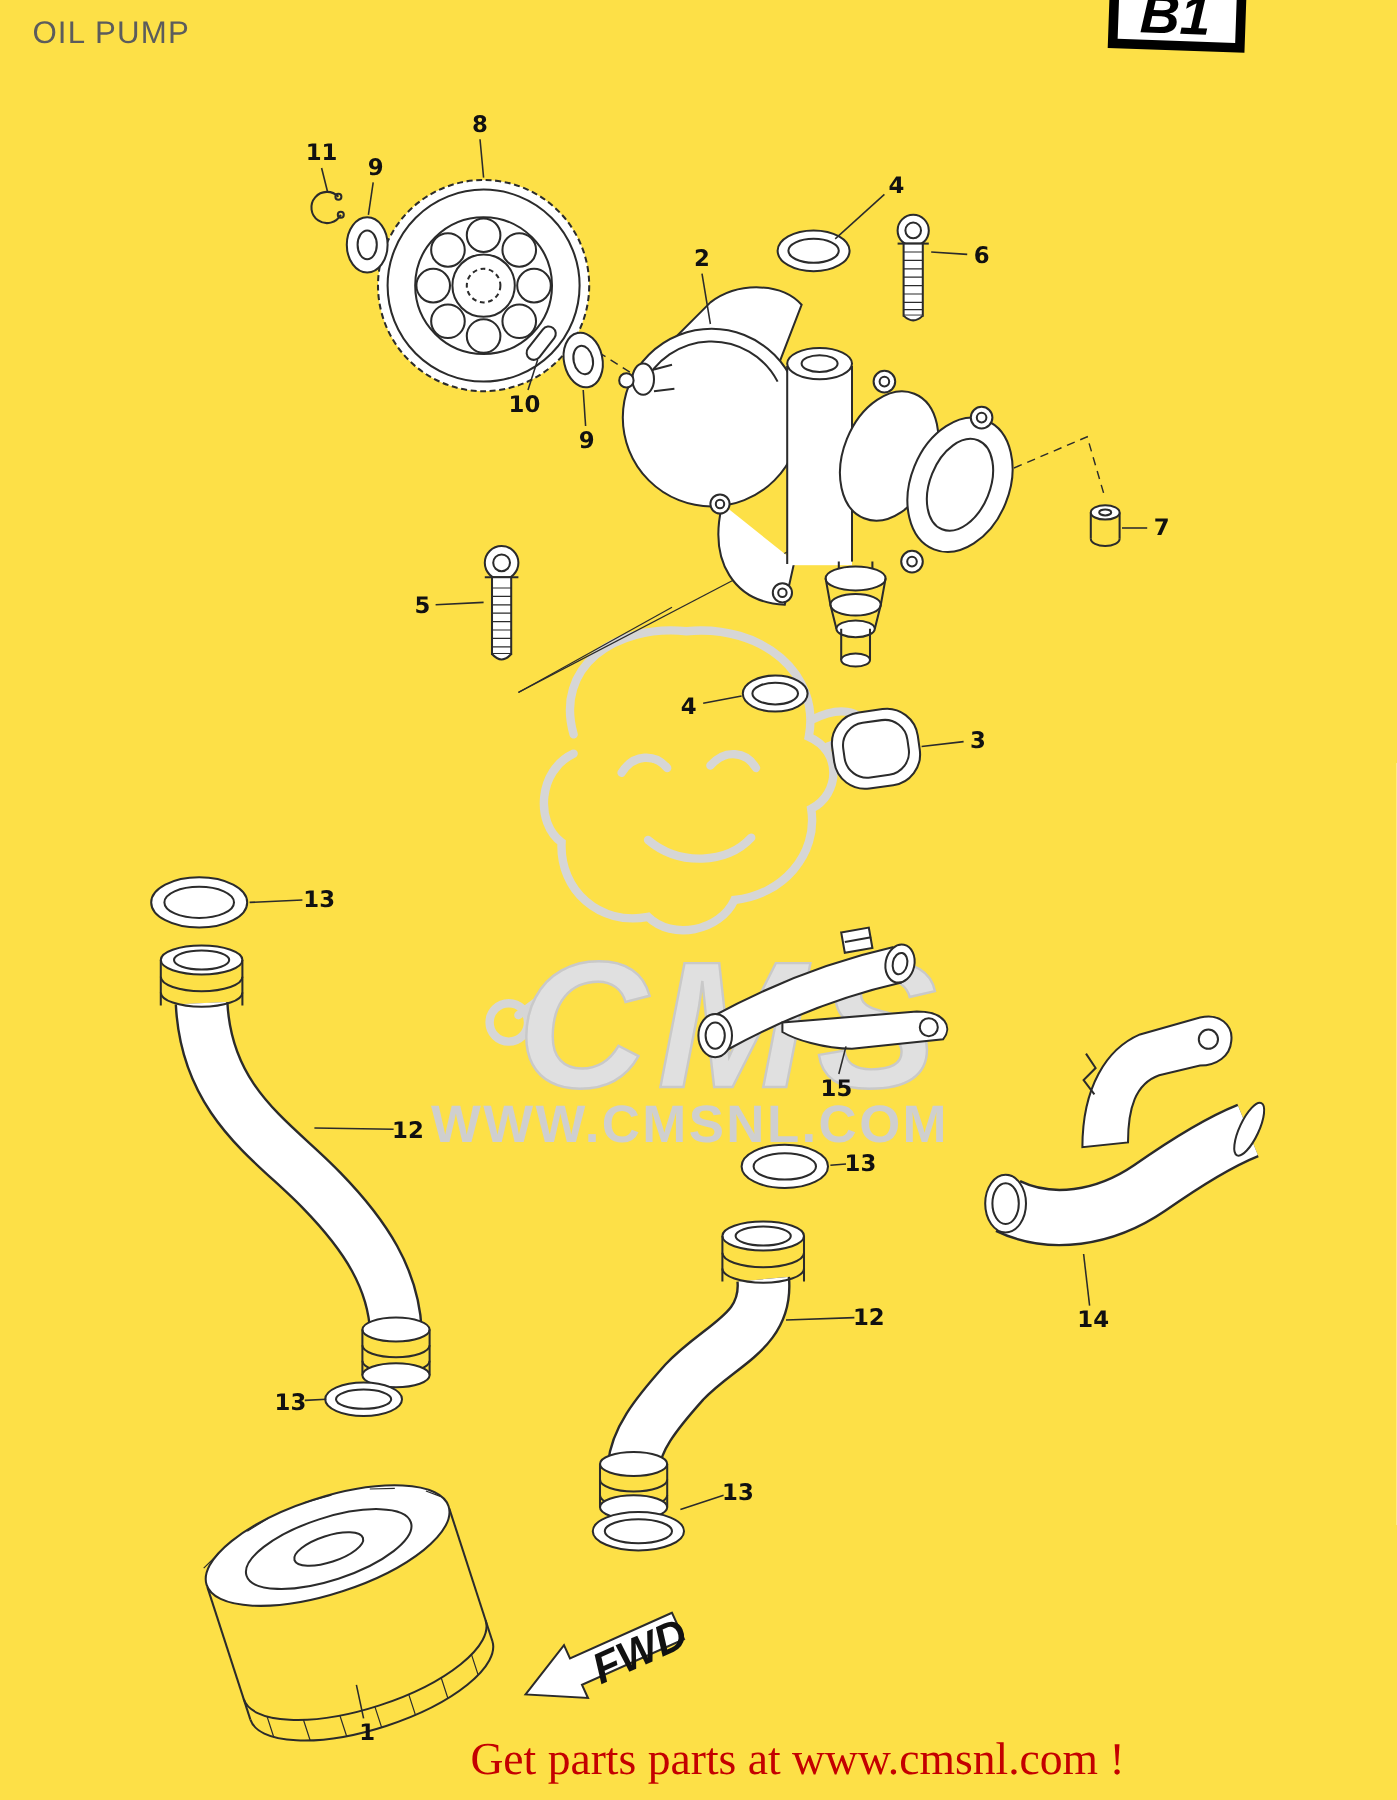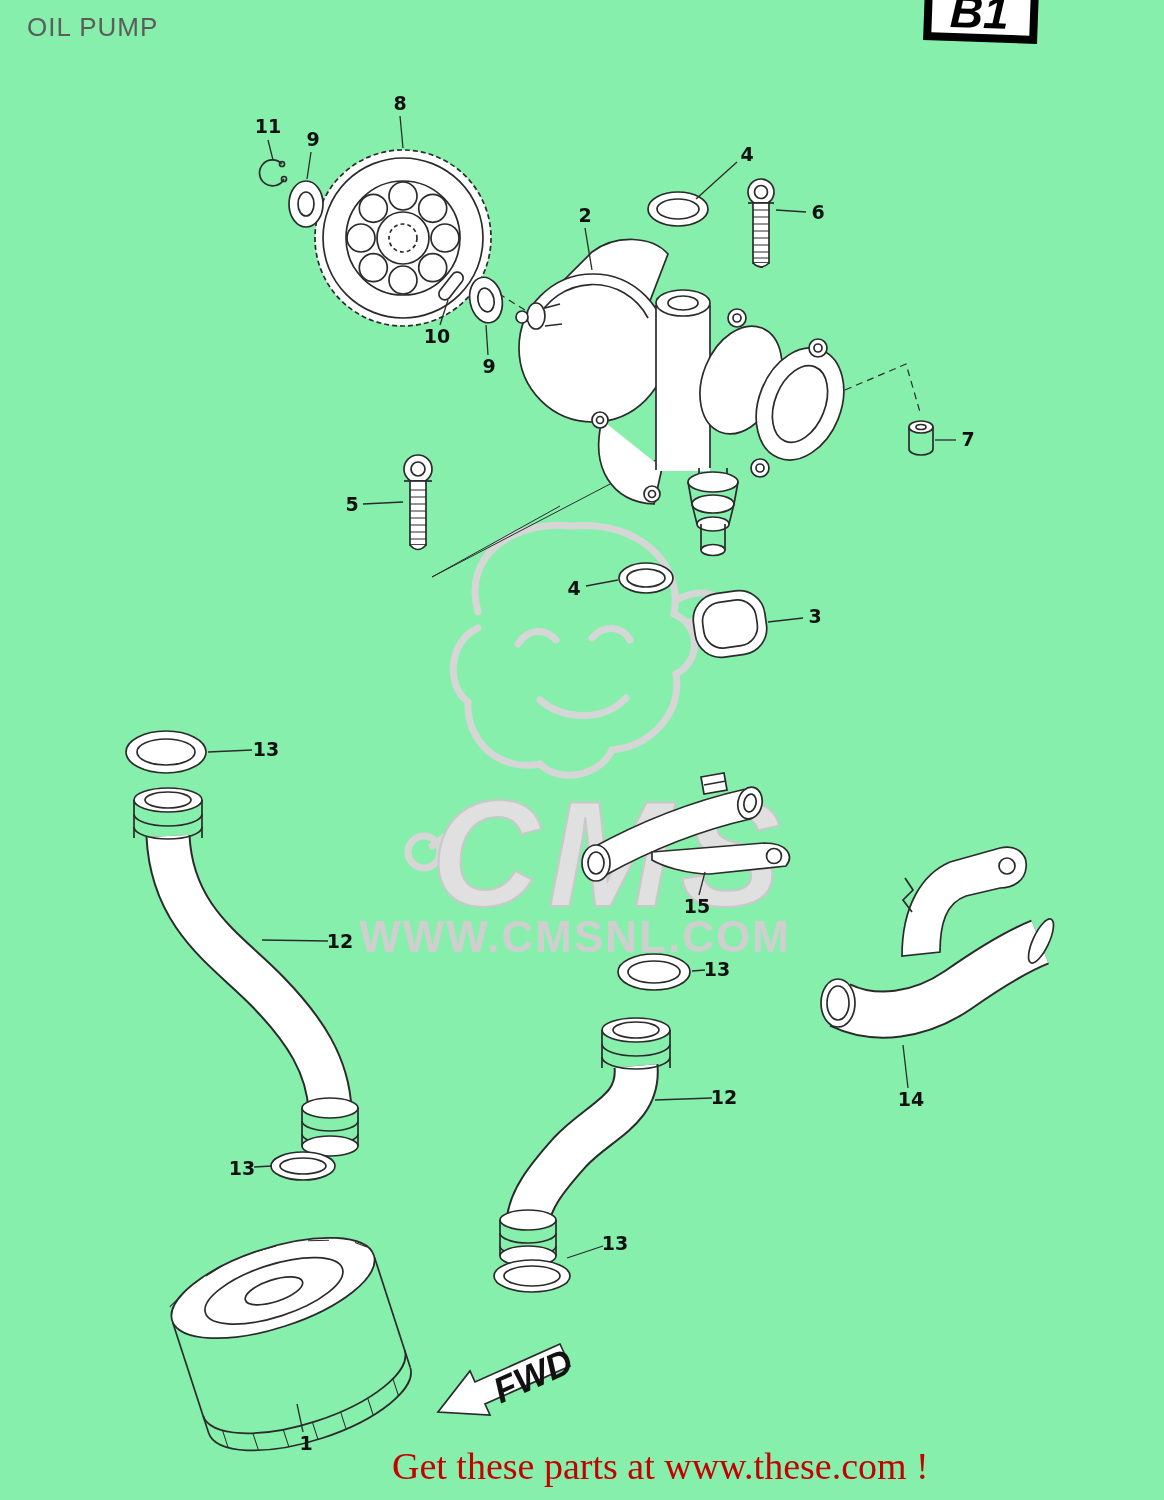--- a/index.html
+++ b/index.html
@@ -1,16 +1,16 @@
 <!DOCTYPE html>
 <html><head>
 <meta charset="utf-8">
 <style>
   html,body{margin:0;padding:0;background:#fff}
-  .canvas{position:relative;width:1164px;height:1500px;background:#86efac;overflow:hidden;
+  .canvas{position:relative;width:1164px;height:1500px;background:#fde047;overflow:hidden;
           font-family:"Liberation Sans",sans-serif}
   .title{position:absolute;left:27px;top:12px;font-size:26px;color:#5c5c5c;letter-spacing:1px}
   .footer{position:absolute;left:392px;top:1444px;font-size:38px;color:#c40000;
           font-family:"Liberation Serif",serif;white-space:nowrap}
   svg.diagram{position:absolute;left:0;top:0}
   .ln{fill:none;stroke:#2b2b2b;stroke-width:1.7}
   .wh{fill:#fff;stroke:#2b2b2b;stroke-width:1.7}
   .thin{fill:none;stroke:#2b2b2b;stroke-width:1}
   .dash{fill:none;stroke:#2b2b2b;stroke-width:1.2;stroke-dasharray:7 5}
   .leader{stroke:#2b2b2b;stroke-width:1.3}
@@ -302,14 +302,14 @@
       <text class="callout" x="697" y="913">15</text>
       <text class="callout" x="717" y="976">13</text>
       <text class="callout" x="911" y="1106">14</text>
       <text class="callout" x="724" y="1104">12</text>
       <text class="callout" x="242" y="1175">13</text>
       <text class="callout" x="615" y="1250">13</text>
       <text class="callout" x="306" y="1450">1</text>
     </g>
   </svg>
 
-  <div class="footer">Get these parts at www.these.com !</div>
+  <div class="footer">Get parts parts at www.cmsnl.com !</div>
 </div>
 
 </body></html>

